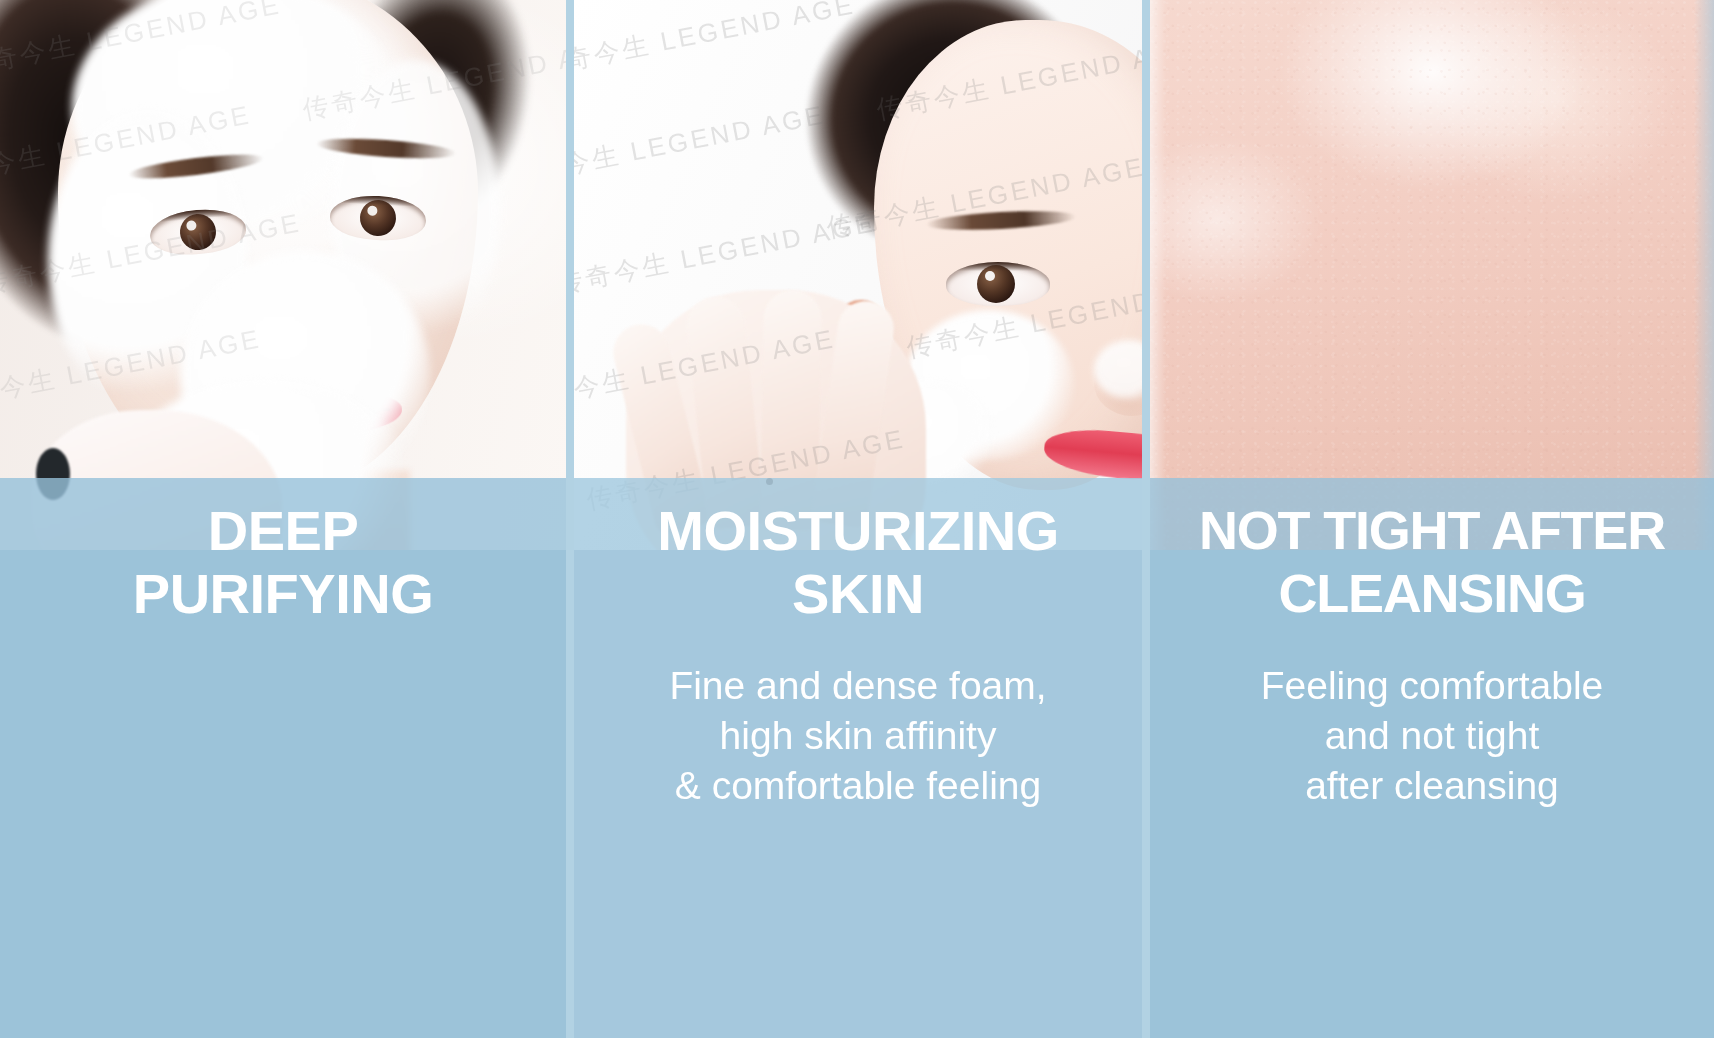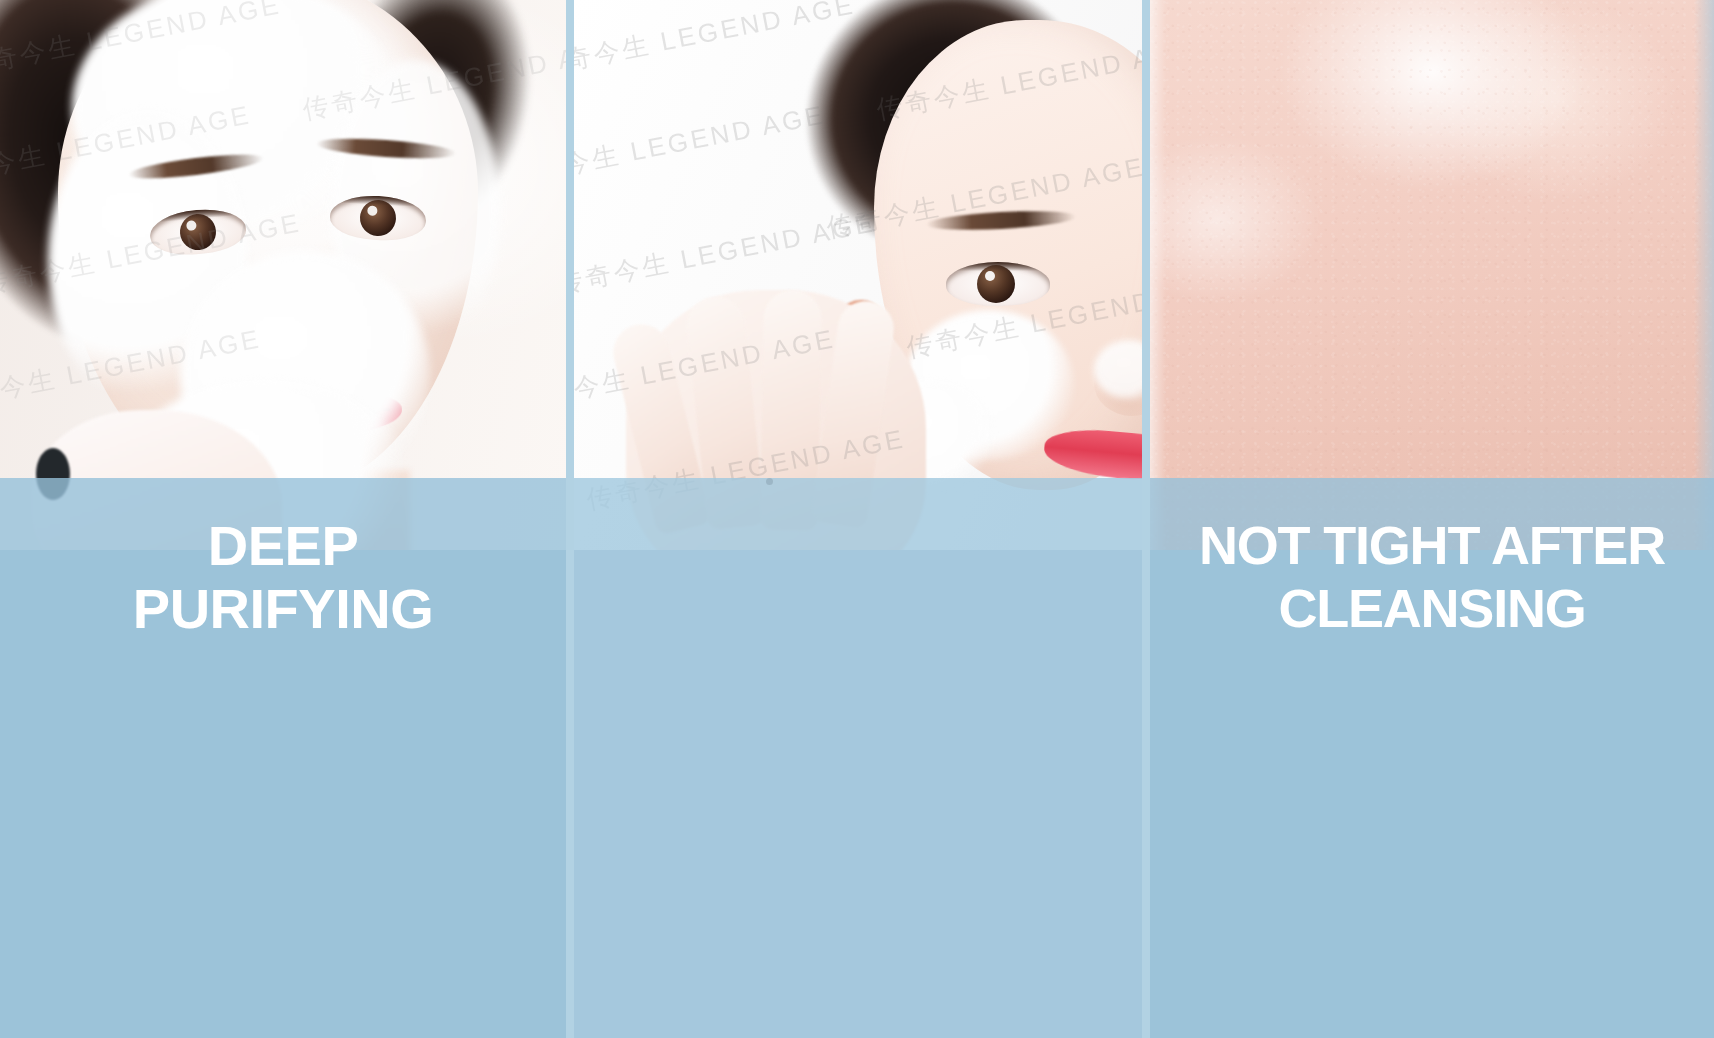--- a/index.html
+++ b/index.html
@@ -304,21 +304,21 @@
   .wm .w5 { left:10px;   top:452px; }
   .wm .w6 { left:300px;  top:62px; }
   .wm .w7 { left:250px;  top:180px; }
   .wm .w8 { left:330px;  top:300px; }
 
   
   .band {
     position:absolute;
     left:0; right:0; top:478px; bottom:0;
     display:flex; flex-direction:column; align-items:center;
-    padding:16px 10px;
+    padding:1px 10px;
   }
   .band .veil-top {
     position:absolute; left:0; right:0; top:0; height:72px;
     background:rgba(150,193,217,.80);
   }
   .band .veil-body {
     position:absolute; left:0; right:0; top:72px; bottom:0;
     background:#9cc3d9;
   }
   .p2 .band .veil-top  { background:rgba(160,200,222,.80); }
@@ -440,37 +440,47 @@
         <span class="w5">传奇今生 LEGEND AGE</span>
         <span class="w6">传奇今生 LEGEND AGE</span>
         <span class="w7">传奇今生 LEGEND AGE</span>
         <span class="w8">传奇今生 LEGEND AGE</span>
       </div>
     </div>
 
     <div class="band">
       <div class="veil-top"></div>
       <div class="veil-body"></div>
+      <div class="inner">
+        <h2 class="title">MOISTURIZING
+SKIN</h2>
+        <p class="desc">Fine and dense foam,
+high skin affinity
+&amp; comfortable feeling</p>
+      </div>
     </div>
   </section>
 
   <div class="panel gap2"></div>
 
   <section class="panel p3">
 
     <div class="photo ph3">
       <div class="bg"></div>
       <div class="grain"></div>
       <div class="edge-l"></div>
       <div class="edge-r"></div>
     </div>
 
     <div class="band">
       <div class="veil-top"></div>
       <div class="veil-body"></div>
       <div class="inner">
         <h2 class="title">NOT TIGHT AFTER
 CLEANSING</h2>
+        <p class="desc">Feeling comfortable
+and not tight
+after cleansing</p>
       </div>
     </div>
   </section>
 
 </div>
 
 </body></html>

